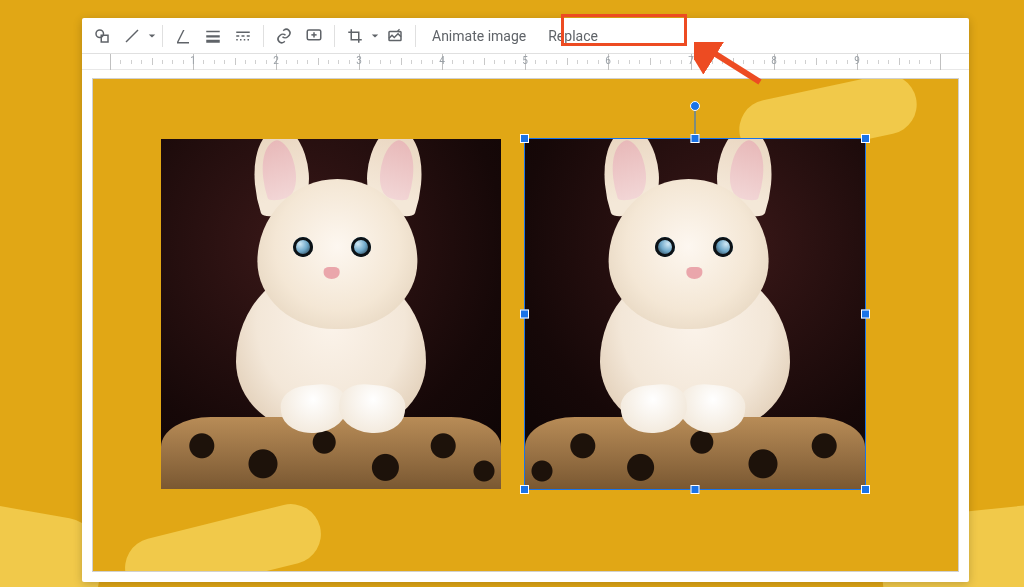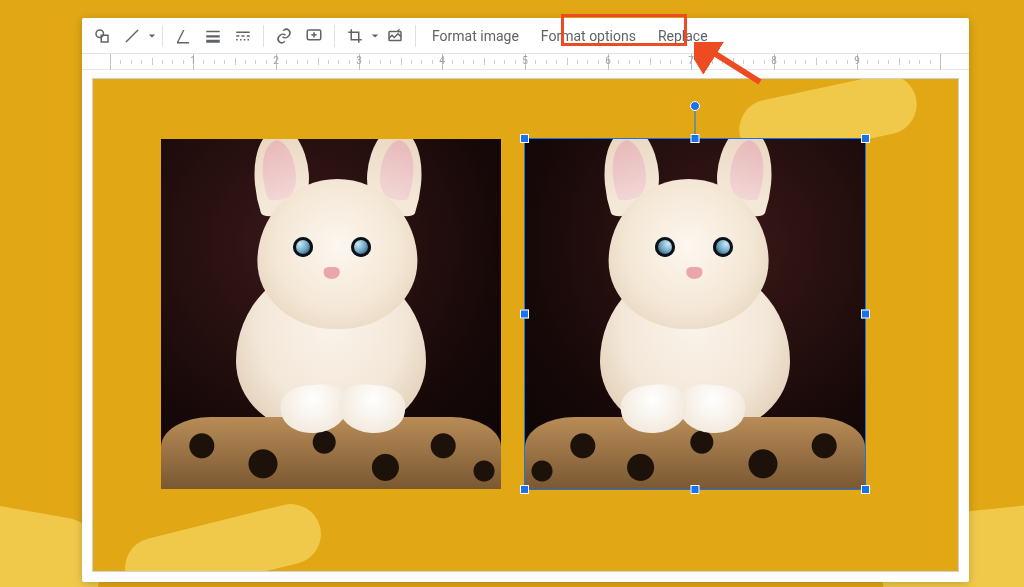--- a/index.html
+++ b/index.html
@@ -289,22 +289,21 @@
         </svg>
     </div>
     <div class="tb-btn">
       <svg viewBox="0 0 24 24">
           <rect x="4" y="6" width="16" height="12" rx="1" fill="none" stroke="#5f6368" stroke-width="2"></rect>
           <path d="M4 15l4-4 3 3 5-5 4 4" fill="none" stroke="#5f6368" stroke-width="2"></path>
           <path d="M18 3l-2 2 2 2" fill="none" stroke="#5f6368" stroke-width="1.6"></path>
         </svg>
     </div>
     <div class="tb-sep"></div>
-    <div class="tb-text">Format image</div>
-    <div class="tb-text">Format options</div>
+    <div class="tb-text">Animate image</div>
     <div class="tb-text">Replace</div>
   </div>
 
   <div class="ruler" id="ruler">
       <div class="tick " style="left: 28px;"></div>
       <div class="tick minor" style="left: 38.375px;"></div>
       <div class="tick minor" style="left: 48.75px;"></div>
       <div class="tick minor" style="left: 59.125px;"></div>
       <div class="tick mid" style="left: 69.5px;"></div>
       <div class="tick minor" style="left: 79.875px;"></div>

